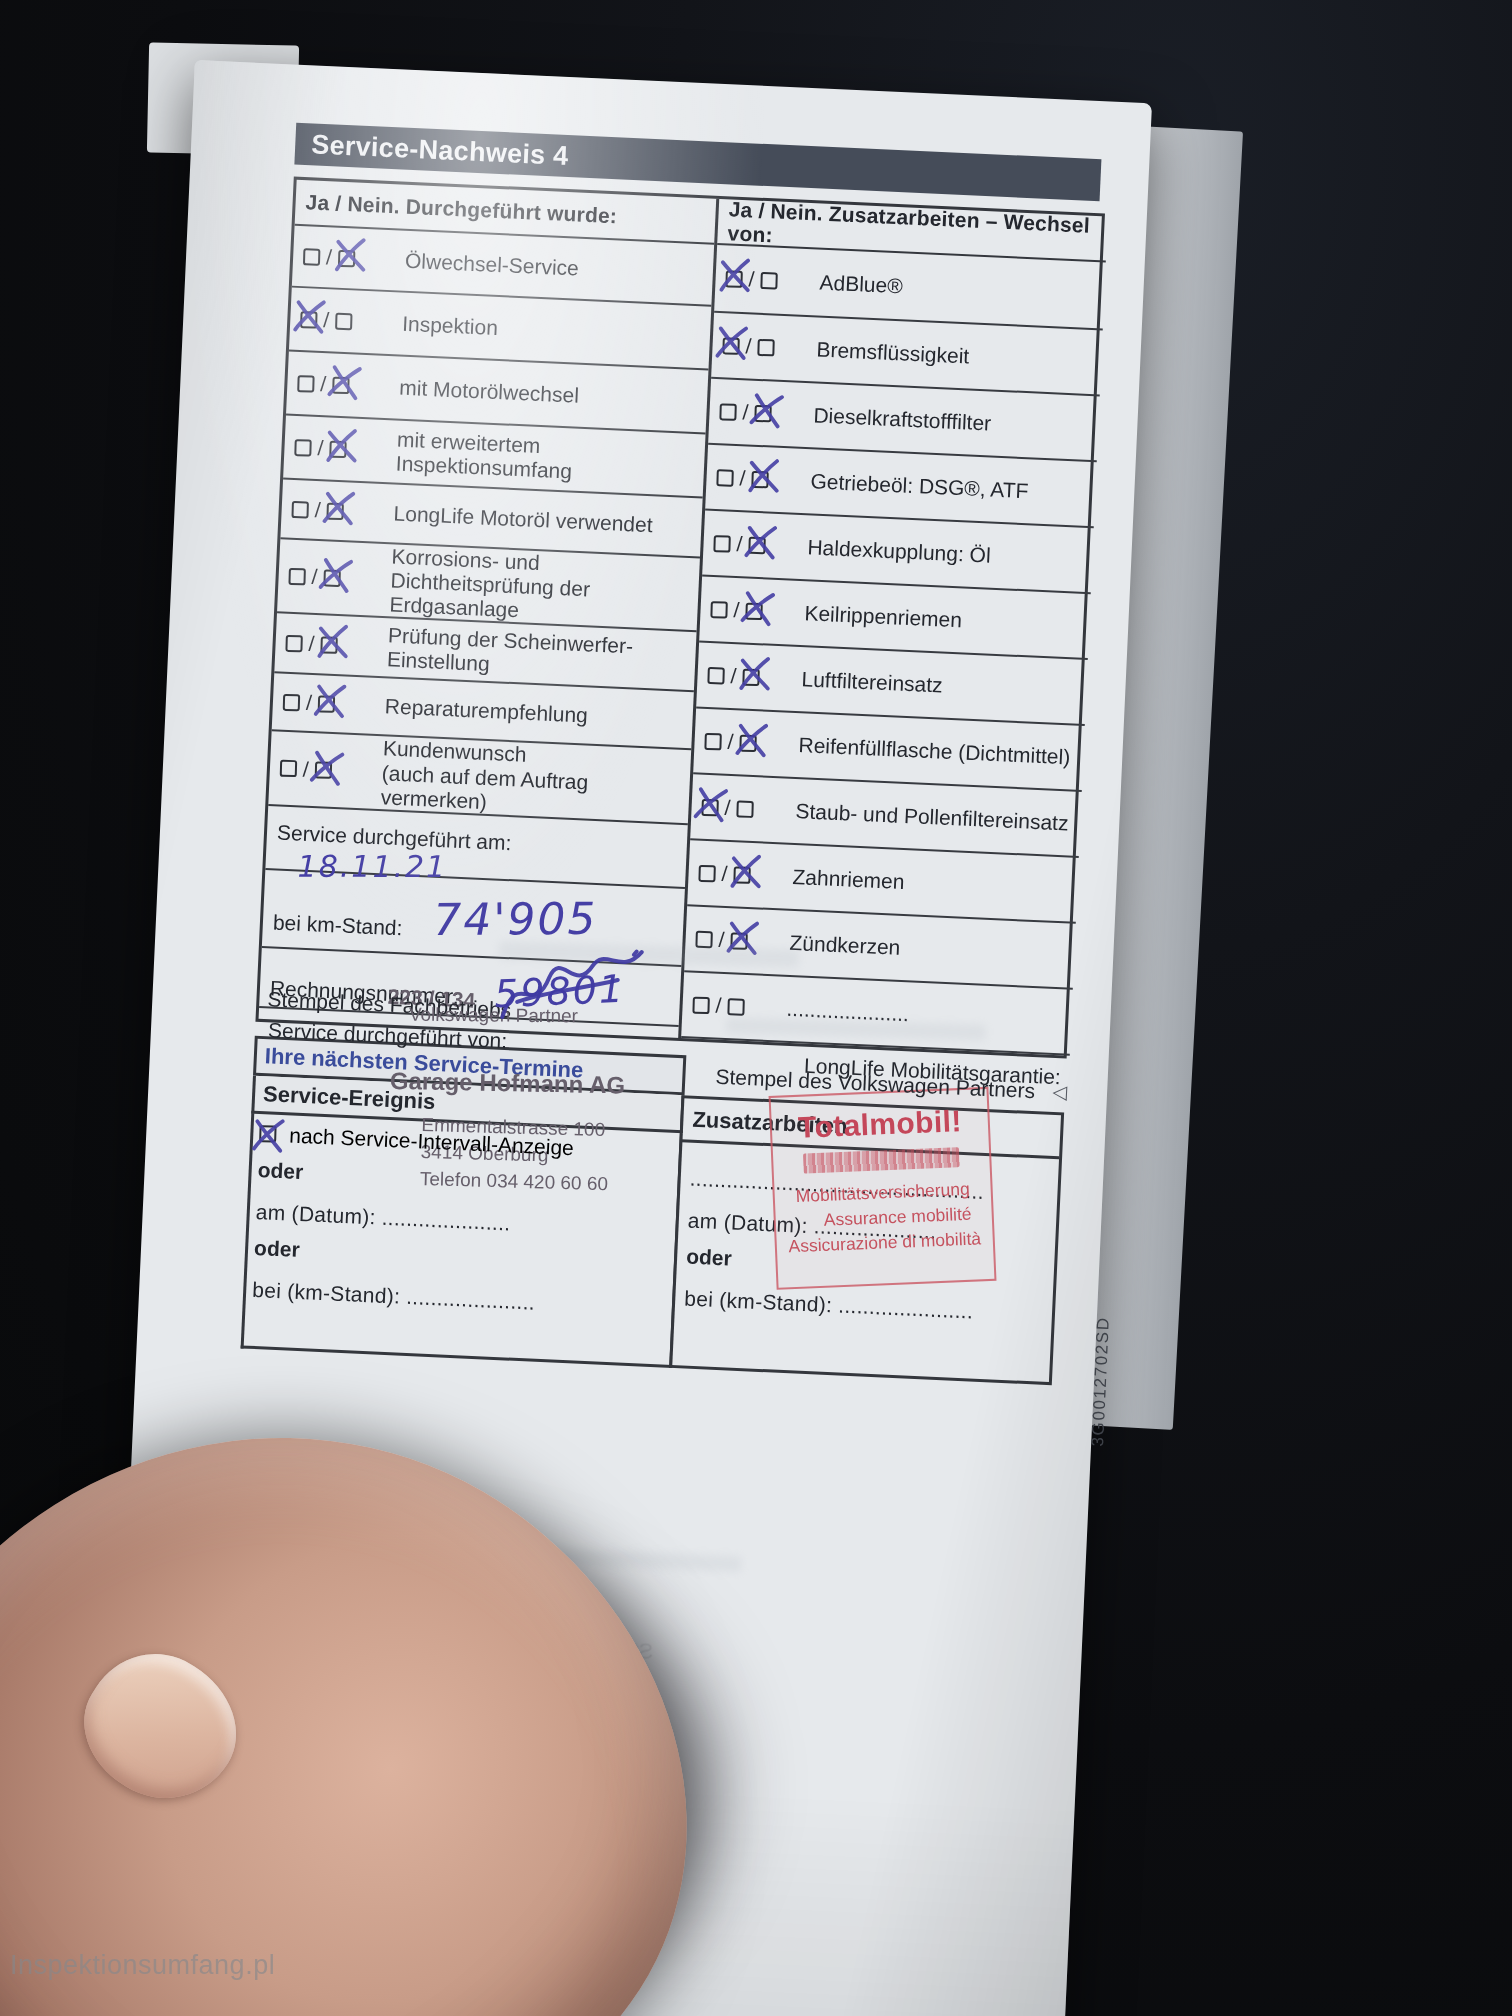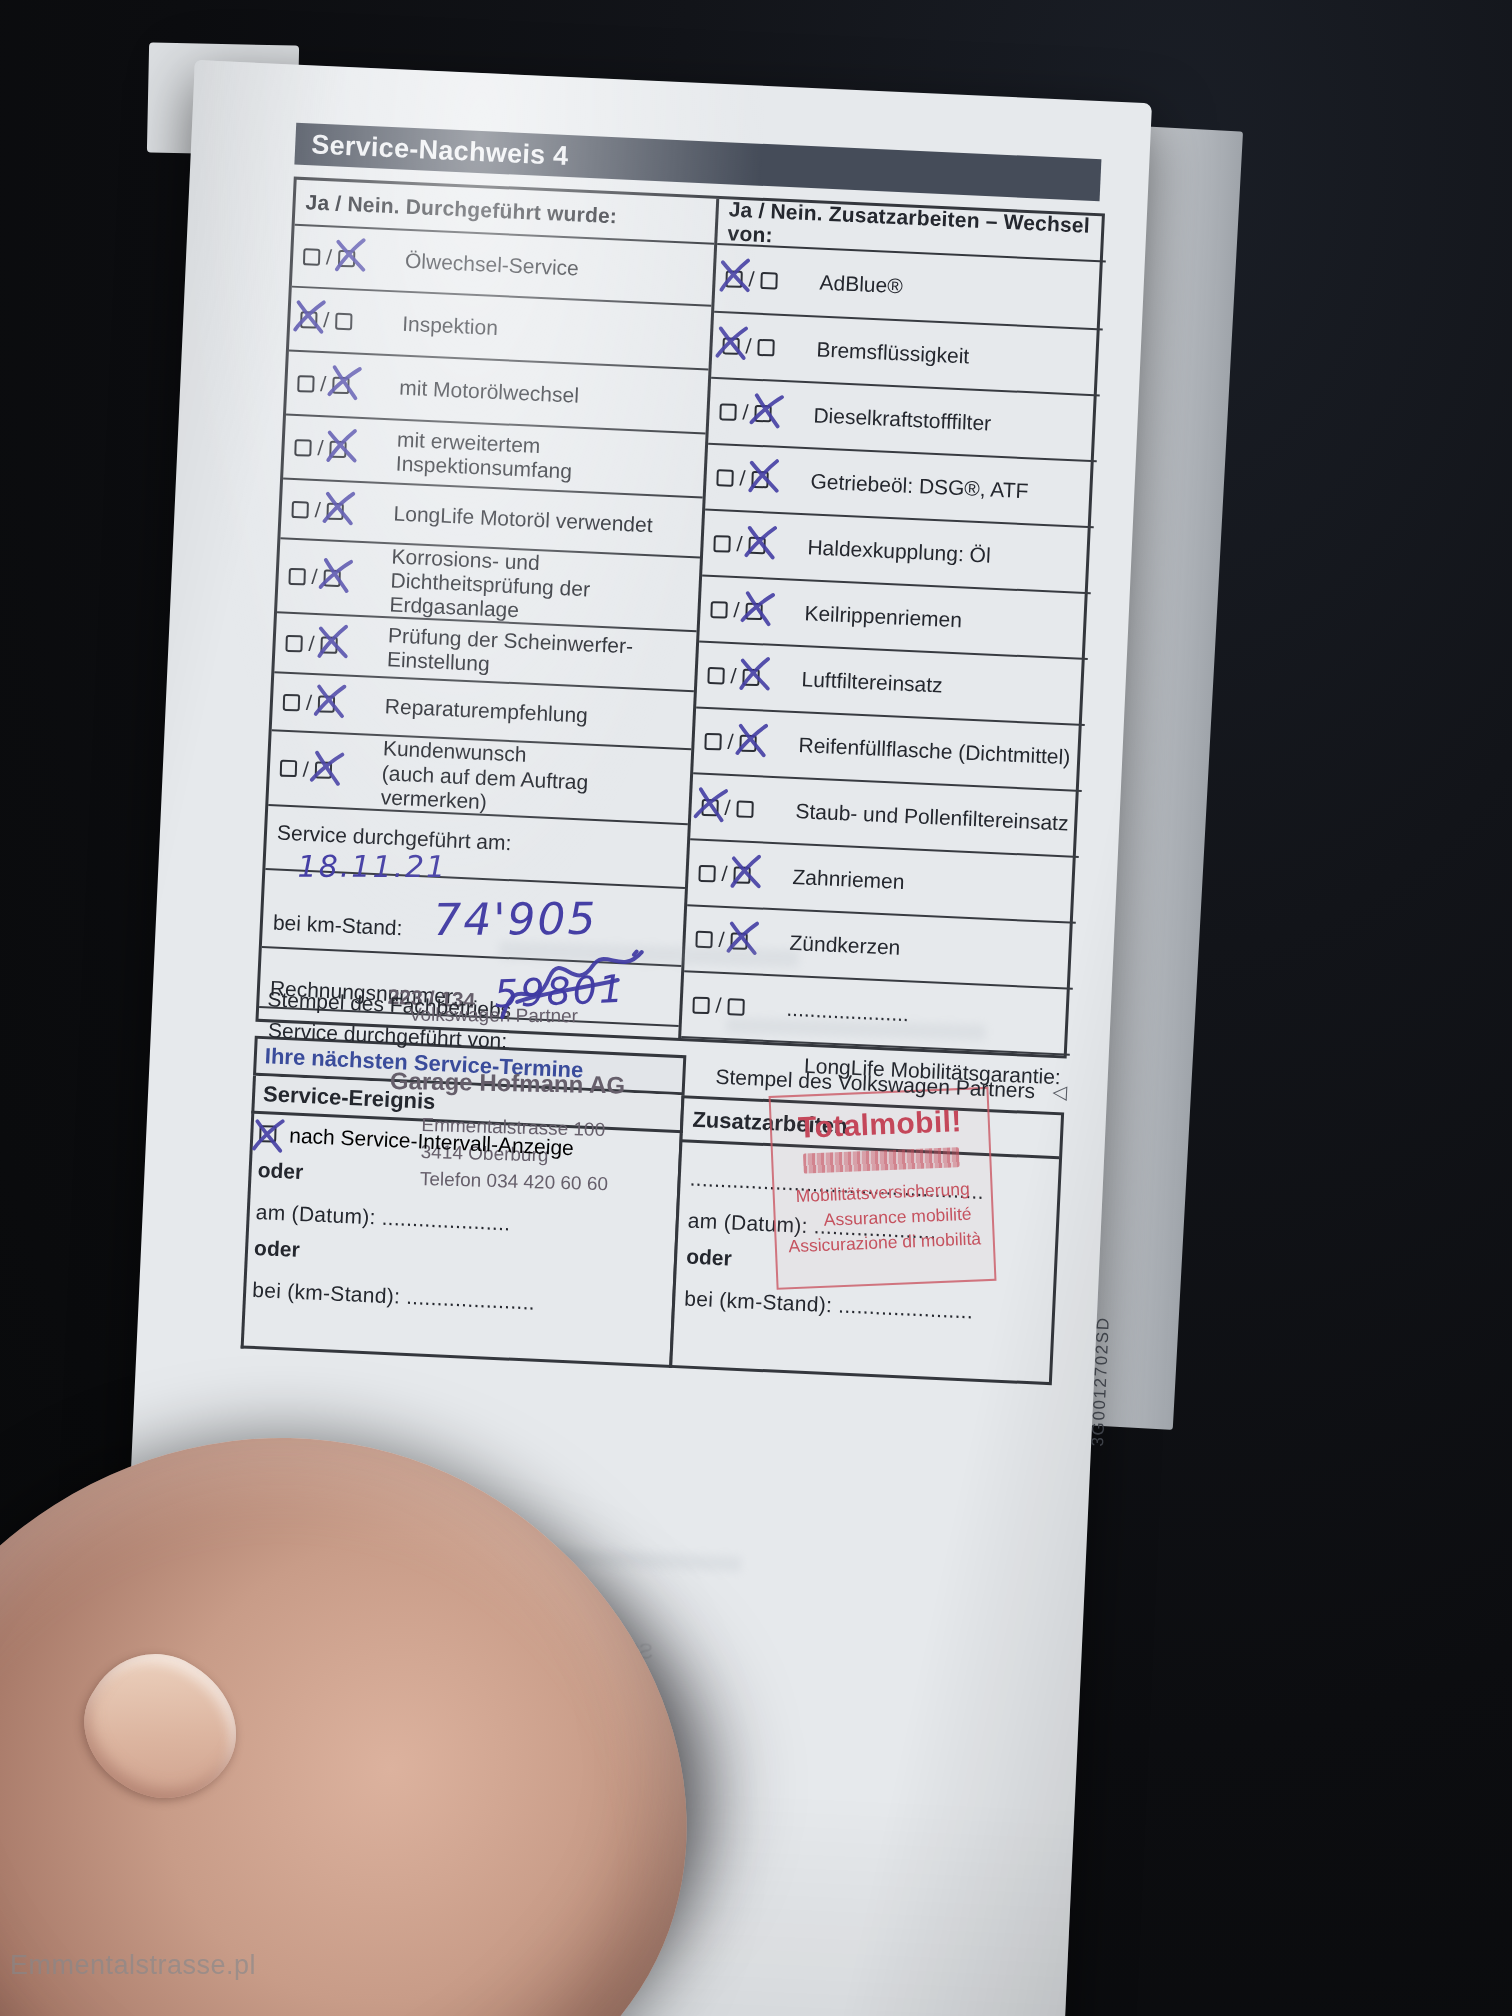--- a/index.html
+++ b/index.html
@@ -571,13 +571,13 @@
     <div class="bleed bleed3"></div>
   </div>
 </div>
 
 <div class="thumb-shadow"></div>
 <div class="thumb">
   <div class="thumb-flesh"></div>
   <div class="thumb-nail"></div>
 </div>
 
-<div class="watermark">Emmentalstrasse.pl</div>
+<div class="watermark">Inspektionsumfang.pl</div>
 
 </body></html>

